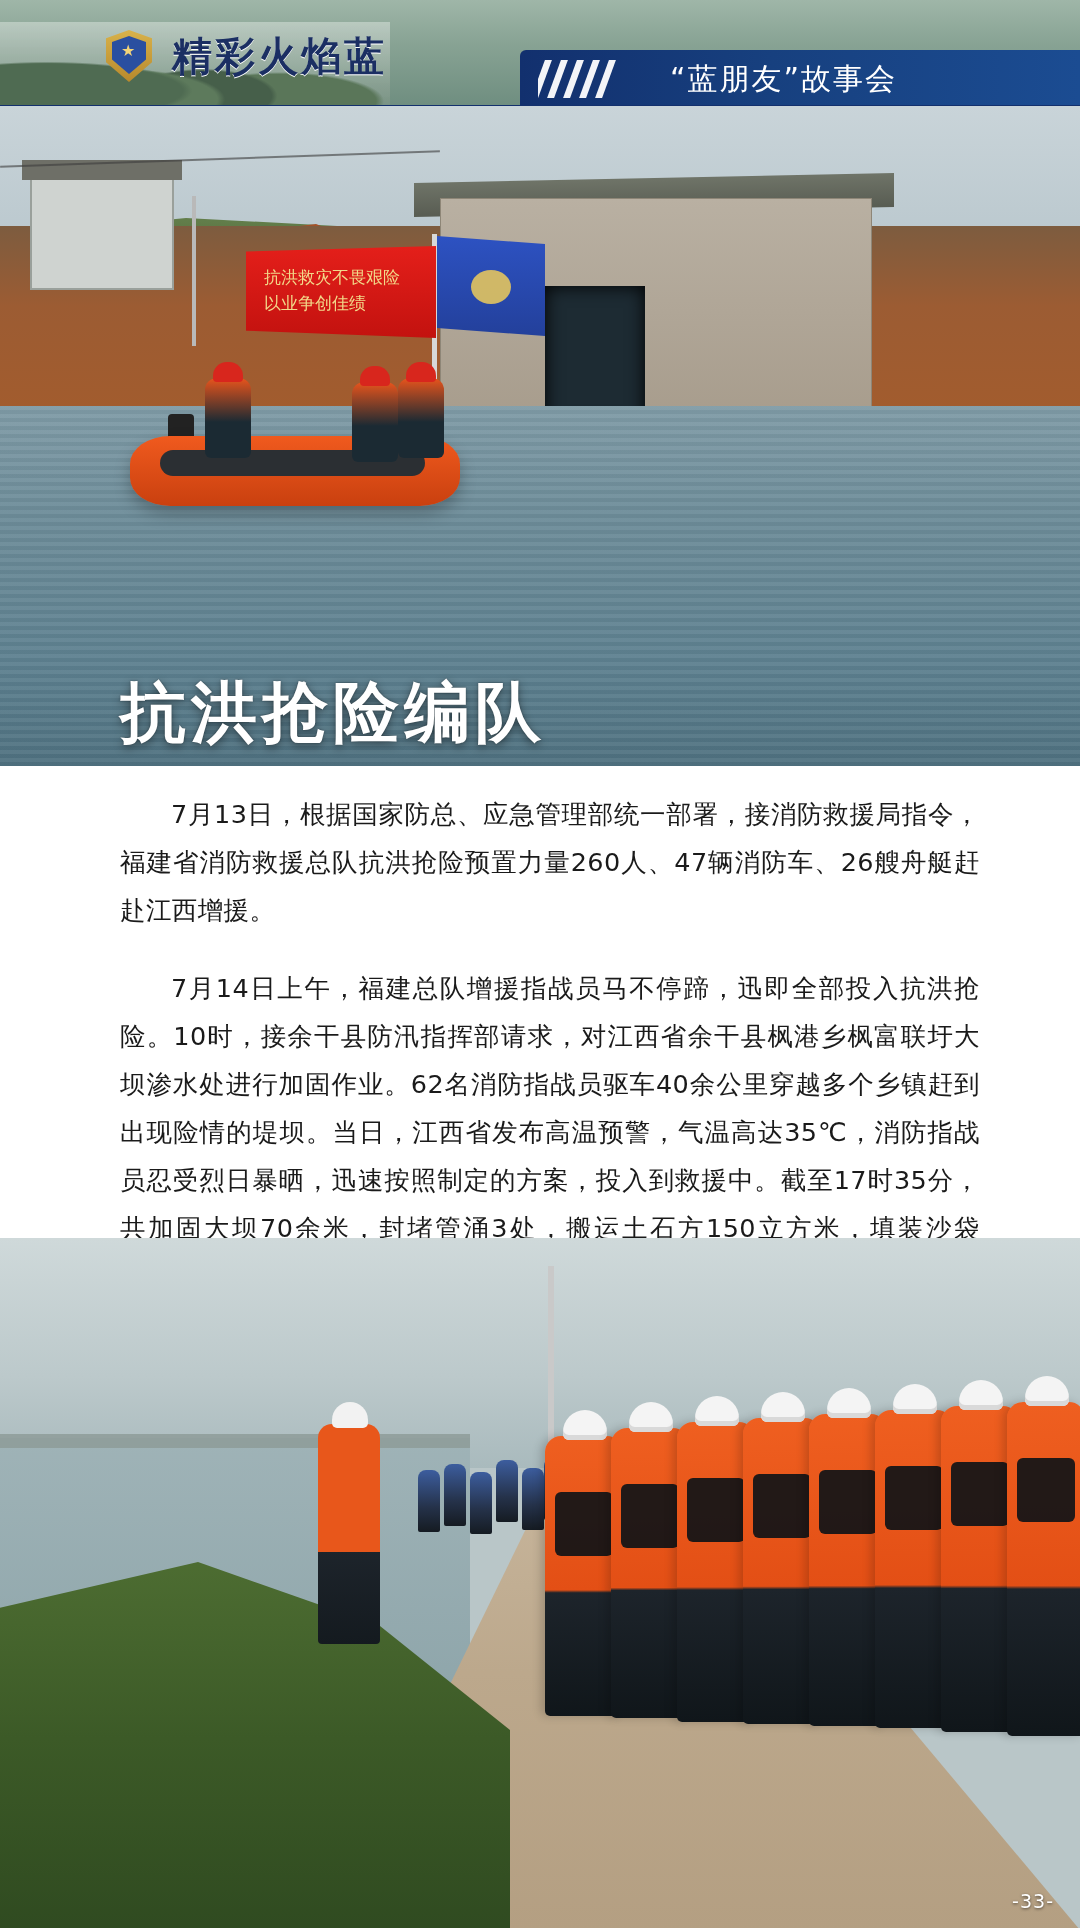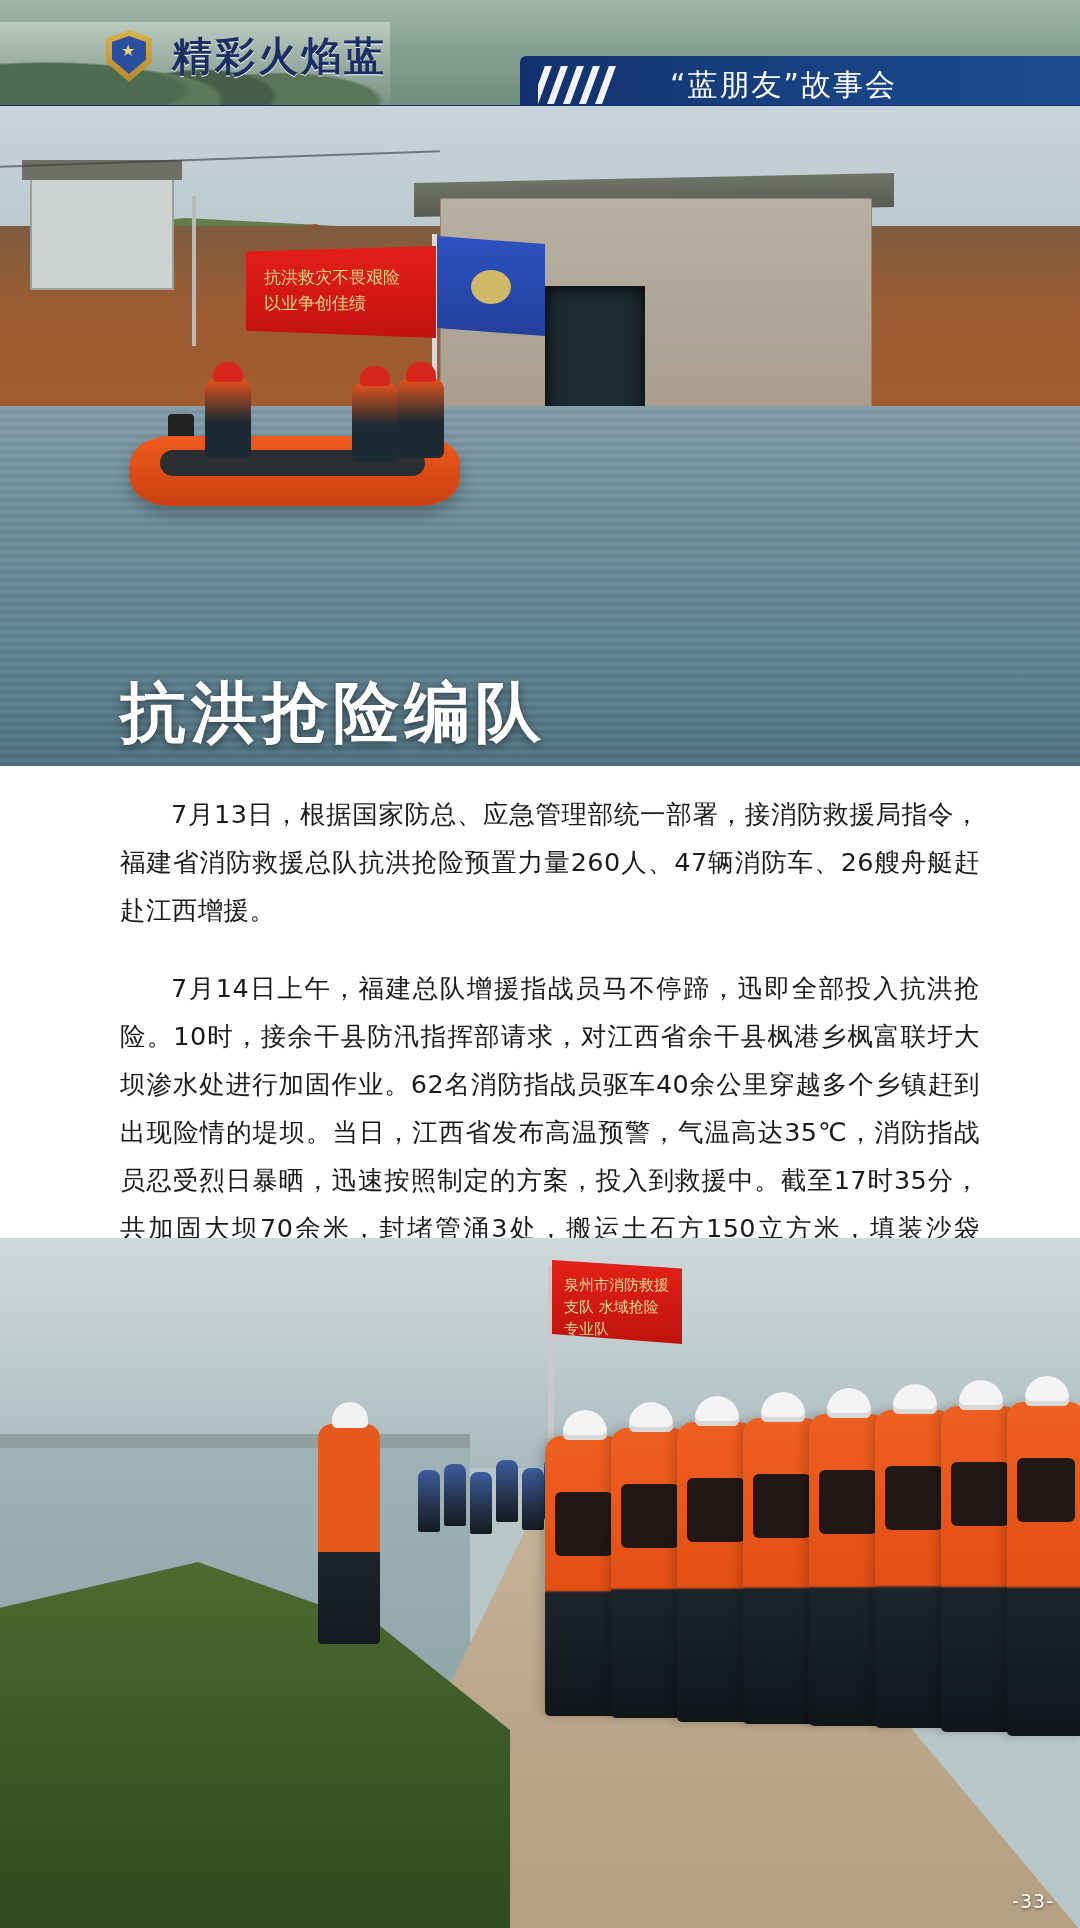--- a/index.html
+++ b/index.html
@@ -63,21 +63,20 @@
       rgba(255,255,255,0) 30%,
       rgba(255,255,255,0.0) 31%);
   }
   .header-blueband {
     position: absolute;
     right: 0; top: 50px;
     width: 560px;
     height: 58px;
     background: linear-gradient(90deg, #12306e 0%, #17407f 45%, #1b4c92 100%);
     border-top-left-radius: 6px;
-    margin-top: 6px;
   }
   .header-blueband-slashes {
     position: absolute;
     left: 18px; top: 10px;
     width: 120px;
     height: 38px;
     overflow: hidden;
   }
   .slash {
     position: absolute;
@@ -497,23 +496,20 @@
 
   <div class="photo-bottom">
     <div class="pb-sky"></div>
     <div class="pb-lake"></div>
     <div class="pb-far-shore"></div>
     <div class="pb-road"></div>
     <div class="pb-road-right-grass"></div>
     <div class="pb-grass-left"></div>
 
     <div class="pb-flagpole"></div>
-    <div class="pb-flag">
-      <span>泉州市消防救援支队 水域抢险专业队</span>
-    </div>
 
     <div class="pb-crowd">
       <i style="left:0px;  top:20px;"></i>
       <i style="left:26px; top:14px;"></i>
       <i style="left:52px; top:22px;"></i>
       <i style="left:78px; top:10px;"></i>
       <i style="left:104px;top:18px;"></i>
       <i style="left:126px;top:8px;"></i>
     </div>
 

